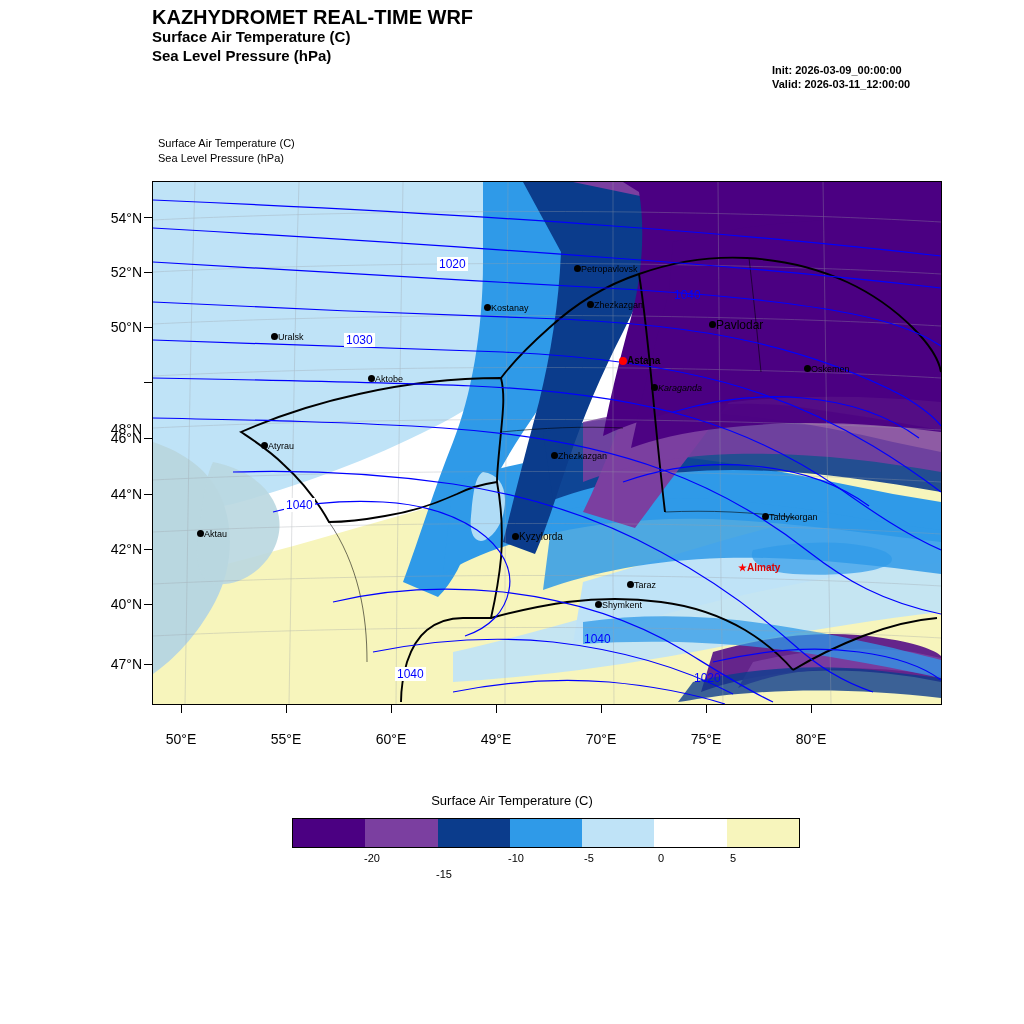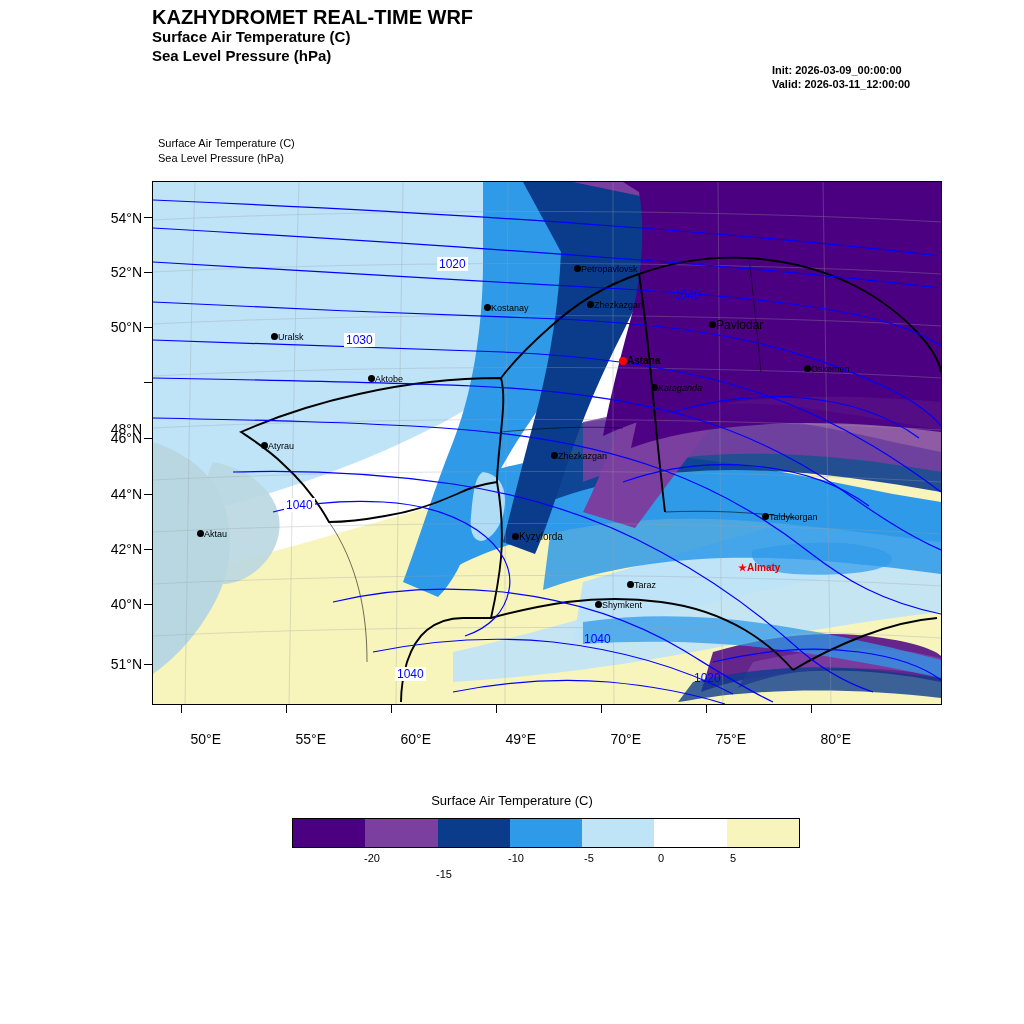--- a/index.html
+++ b/index.html
@@ -16,21 +16,21 @@
 
   .map-frame{
     position:absolute;left:152px;top:181px;width:790px;height:524px;
     border:1px solid #000;box-sizing:border-box;overflow:hidden;background:#ffffff;
   }
   .map-inner{position:absolute;left:0;top:0;width:788px;height:522px;}
   svg{display:block;}
 
   .axis-label{position:absolute;font-size:14px;}
   .ylab{text-align:right;width:60px;}
-  .xlab{text-align:right;width:80px;}
+  .xlab{text-align:center;width:80px;}
 
   .cbar-title{position:absolute;left:0;top:793px;width:1024px;text-align:center;font-size:13px;}
   .cbar{position:absolute;left:292px;top:818px;width:508px;height:30px;border:1px solid #000;box-sizing:border-box;display:flex;}
   .cbar div{flex:1 1 0;height:100%;}
   .cbar-ticks{position:absolute;left:292px;top:852px;width:508px;height:20px;}
   .cbar-ticks span{position:absolute;font-size:11px;transform:translateX(-50%);}
   .tick{position:absolute;background:#000;}
 </style>
 </head>
 <body>
@@ -211,21 +211,21 @@
 
 <div>
   <div class="axis-label ylab" style="left:82px;top:210px;">54°N</div>
   <div class="axis-label ylab" style="left:82px;top:264px;">52°N</div>
   <div class="axis-label ylab" style="left:82px;top:319px;">50°N</div>
   <div class="axis-label ylab" style="left:82px;top:374px;margin-top:47px;">48°N</div>
   <div class="axis-label ylab" style="left:82px;top:430px;">46°N</div>
   <div class="axis-label ylab" style="left:82px;top:486px;">44°N</div>
   <div class="axis-label ylab" style="left:82px;top:541px;">42°N</div>
   <div class="axis-label ylab" style="left:82px;top:596px;">40°N</div>
-  <div class="axis-label ylab" style="left:82px;top:656px;">51°N</div>
+  <div class="axis-label ylab" style="left:82px;top:656px;">47°N</div>
 
   <div class="tick" style="left:144px;top:217px;width:8px;height:1px;"></div>
   <div class="tick" style="left:144px;top:272px;width:8px;height:1px;"></div>
   <div class="tick" style="left:144px;top:327px;width:8px;height:1px;"></div>
   <div class="tick" style="left:144px;top:382px;width:8px;height:1px;"></div>
   <div class="tick" style="left:144px;top:438px;width:8px;height:1px;"></div>
   <div class="tick" style="left:144px;top:494px;width:8px;height:1px;"></div>
   <div class="tick" style="left:144px;top:549px;width:8px;height:1px;"></div>
   <div class="tick" style="left:144px;top:604px;width:8px;height:1px;"></div>
   <div class="tick" style="left:144px;top:664px;width:8px;height:1px;"></div>

